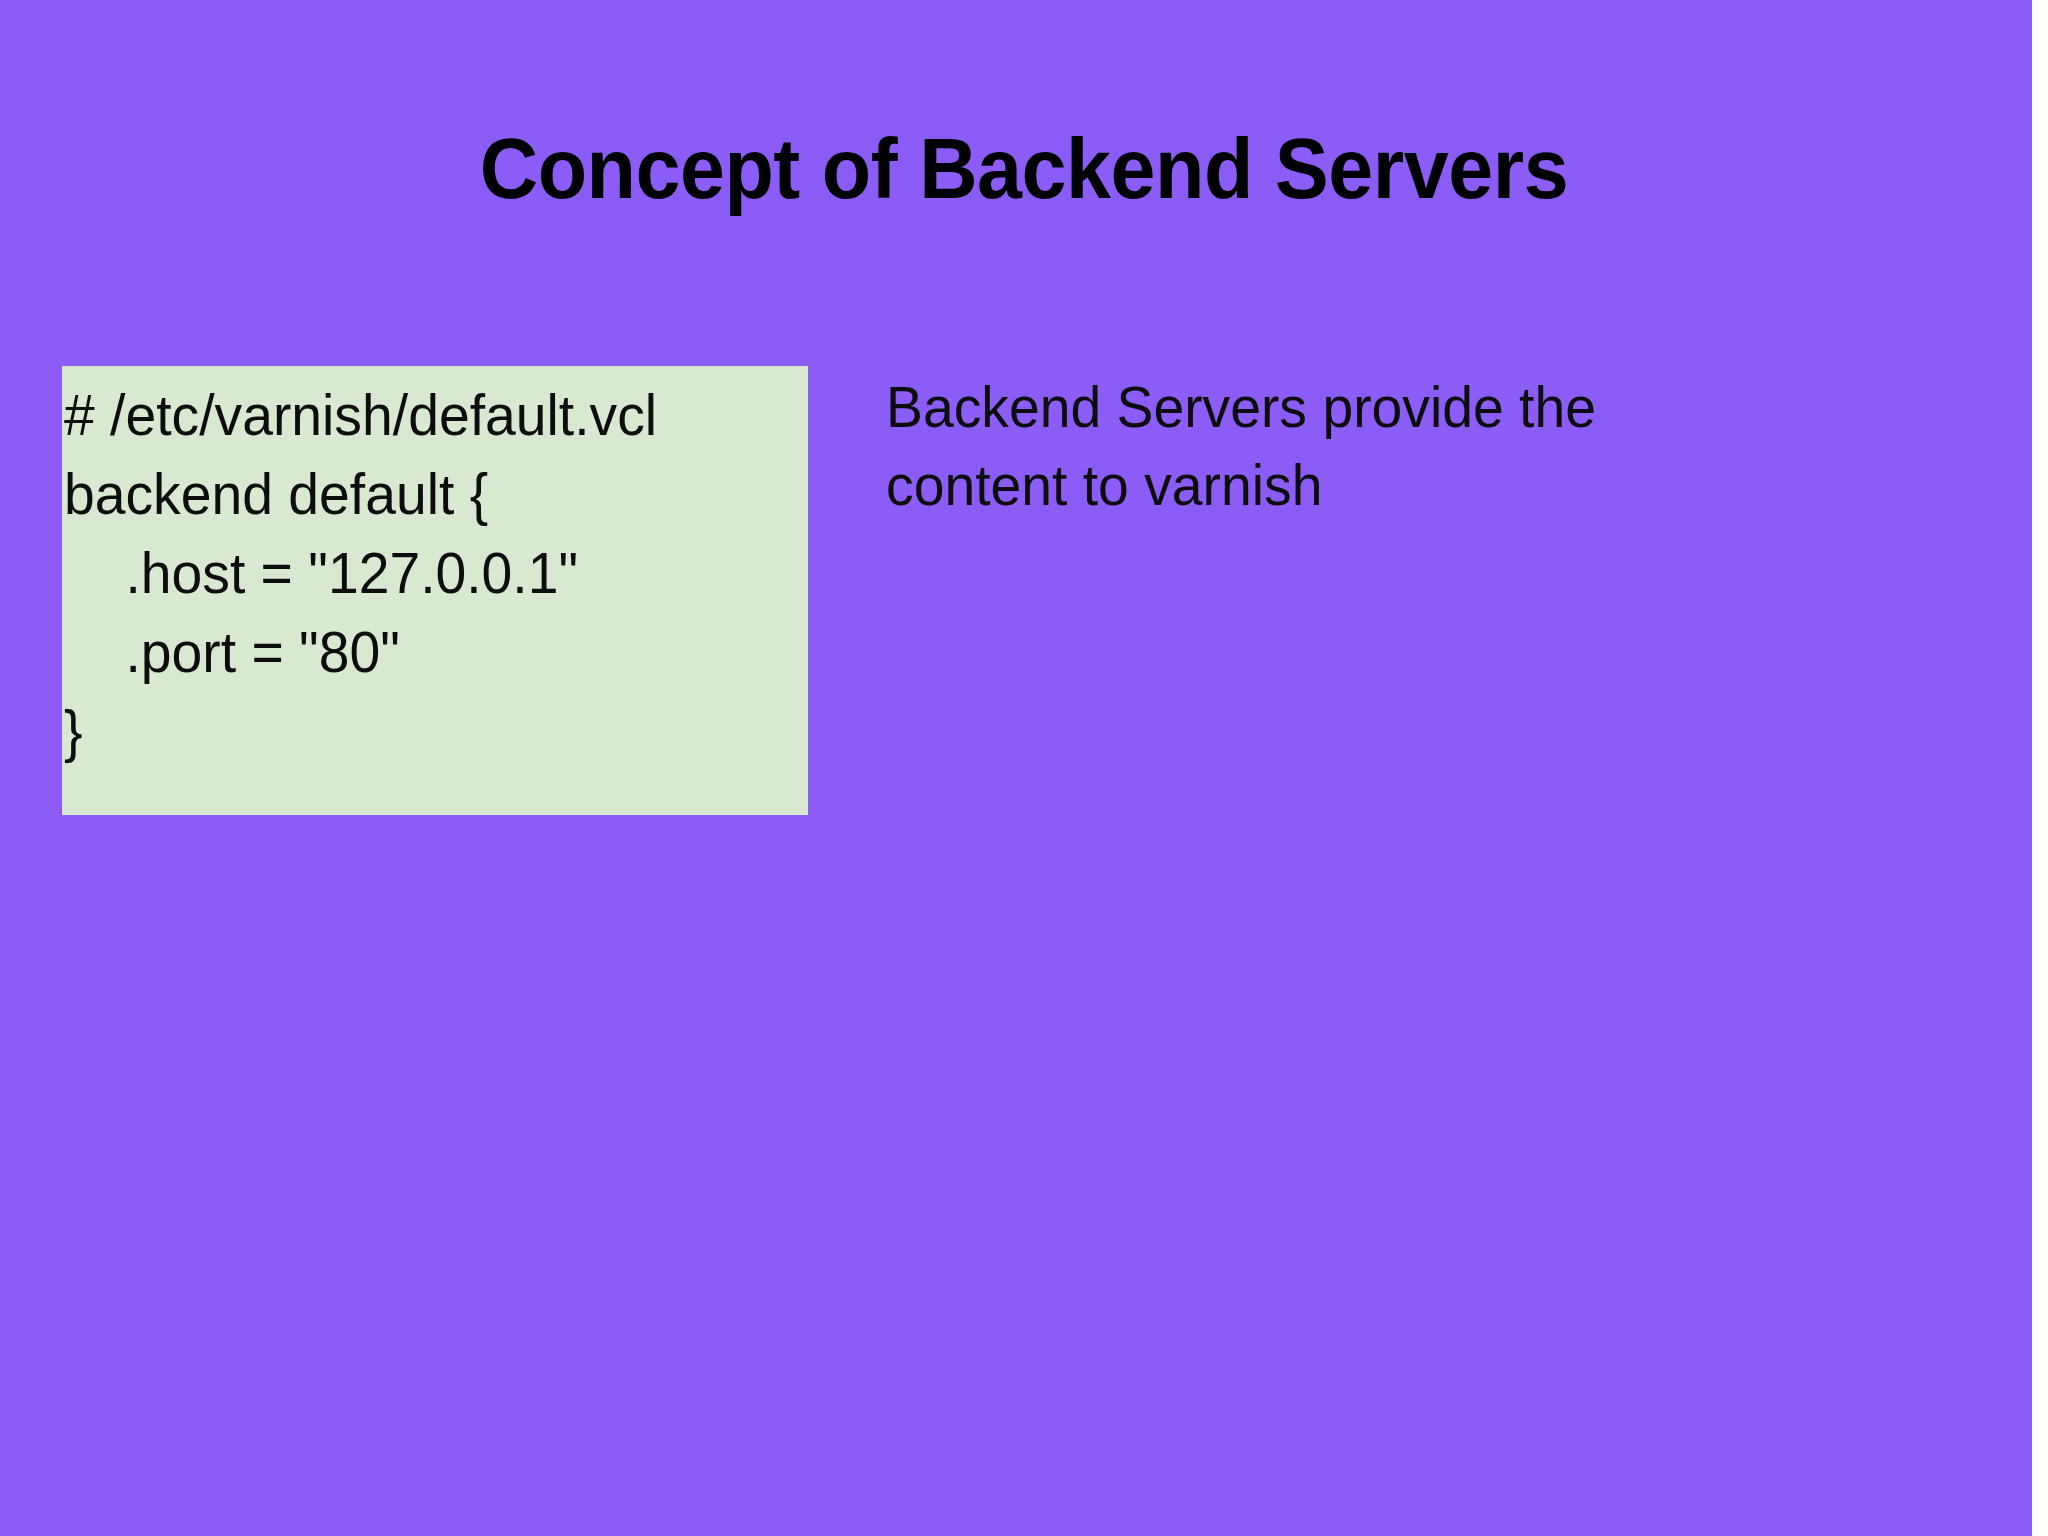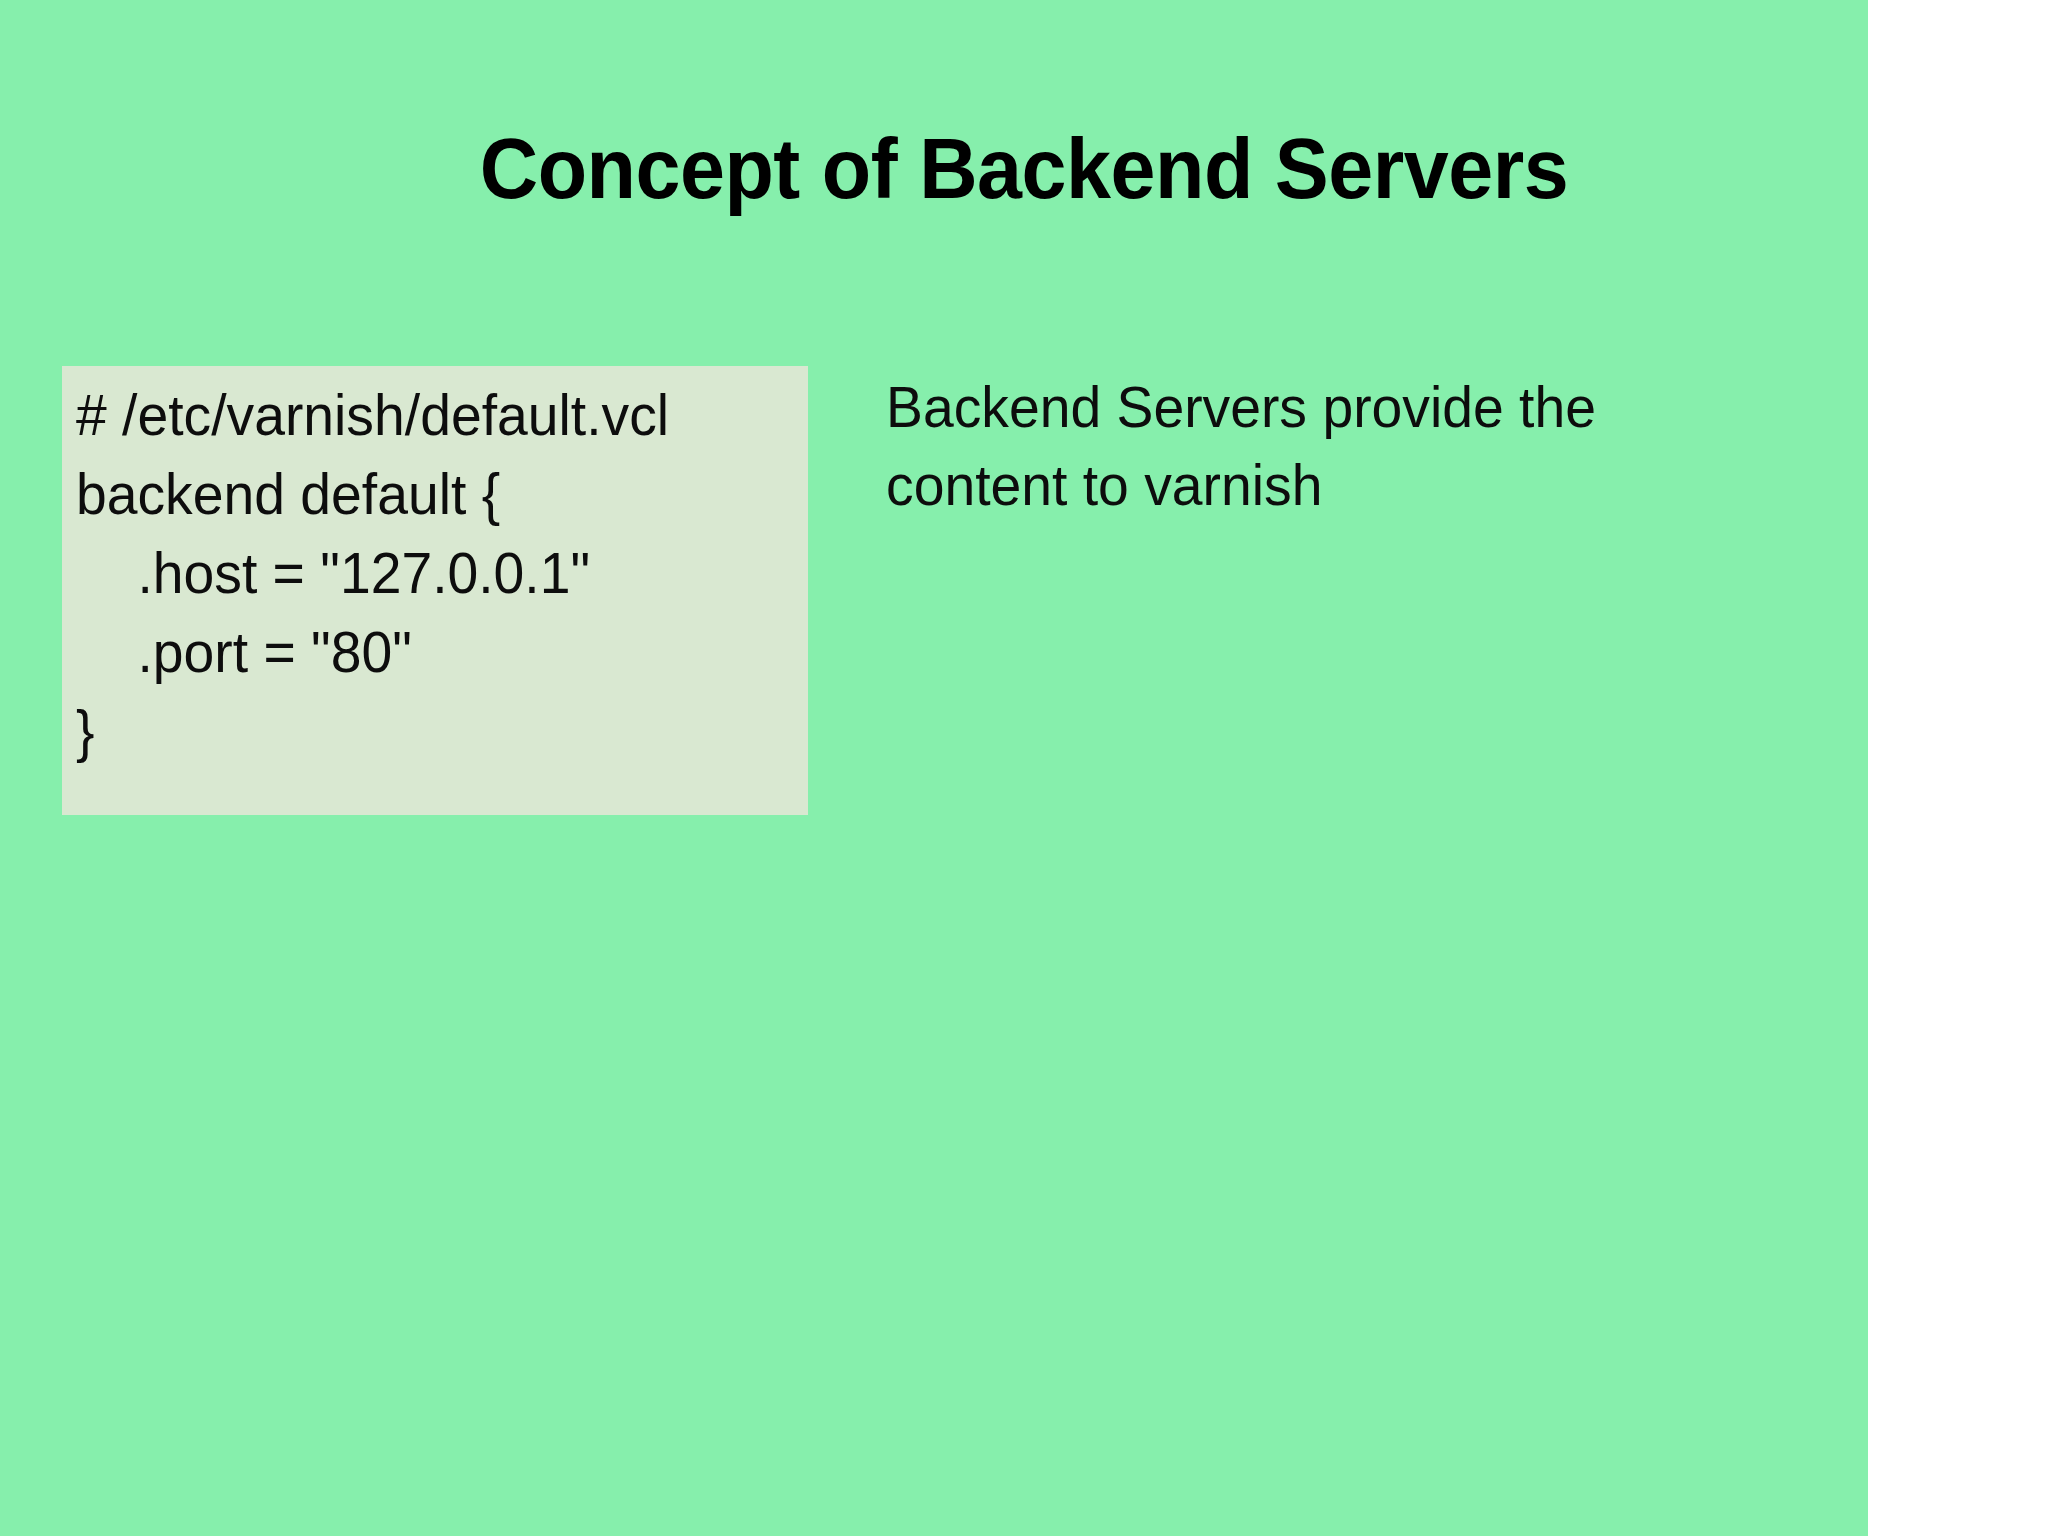--- a/index.html
+++ b/index.html
@@ -11,23 +11,23 @@
   body {
     width: 2048px;
     height: 1536px;
     overflow: hidden;
     font-family: "Liberation Sans", "DejaVu Sans", sans-serif;
     -webkit-font-smoothing: antialiased;
   }
 
   .slide {
     position: relative;
-    width: 1868px;
+    width: 2032px;
     height: 1536px;
-    background: #86efac;
+    background: #8b5cf6;
   }
 
   
   .slide-title {
     position: absolute;
     left: 0;
     top: 58px;
     width: 2048px;
     text-align: center;
     font-family: "Liberation Sans", "DejaVu Sans", sans-serif;
@@ -52,21 +52,21 @@
 
   
   .code-block {
     position: absolute;
     left: 62px;
     top: 366px;
     width: 746px;
     min-height: 429px;
     background: #d9e8d1;
     box-sizing: border-box;
-    padding: 10px 0 44px 12px;
+    padding: 10px 0 44px 0;
   }
 
   .code-line {
     font-family: "Liberation Sans", "DejaVu Sans", sans-serif;
     font-size: 57px;
     line-height: 79px;
     color: #0d0d0d;
     white-space: pre;
     padding-left: 2px;
     transform: scaleX(0.97);

